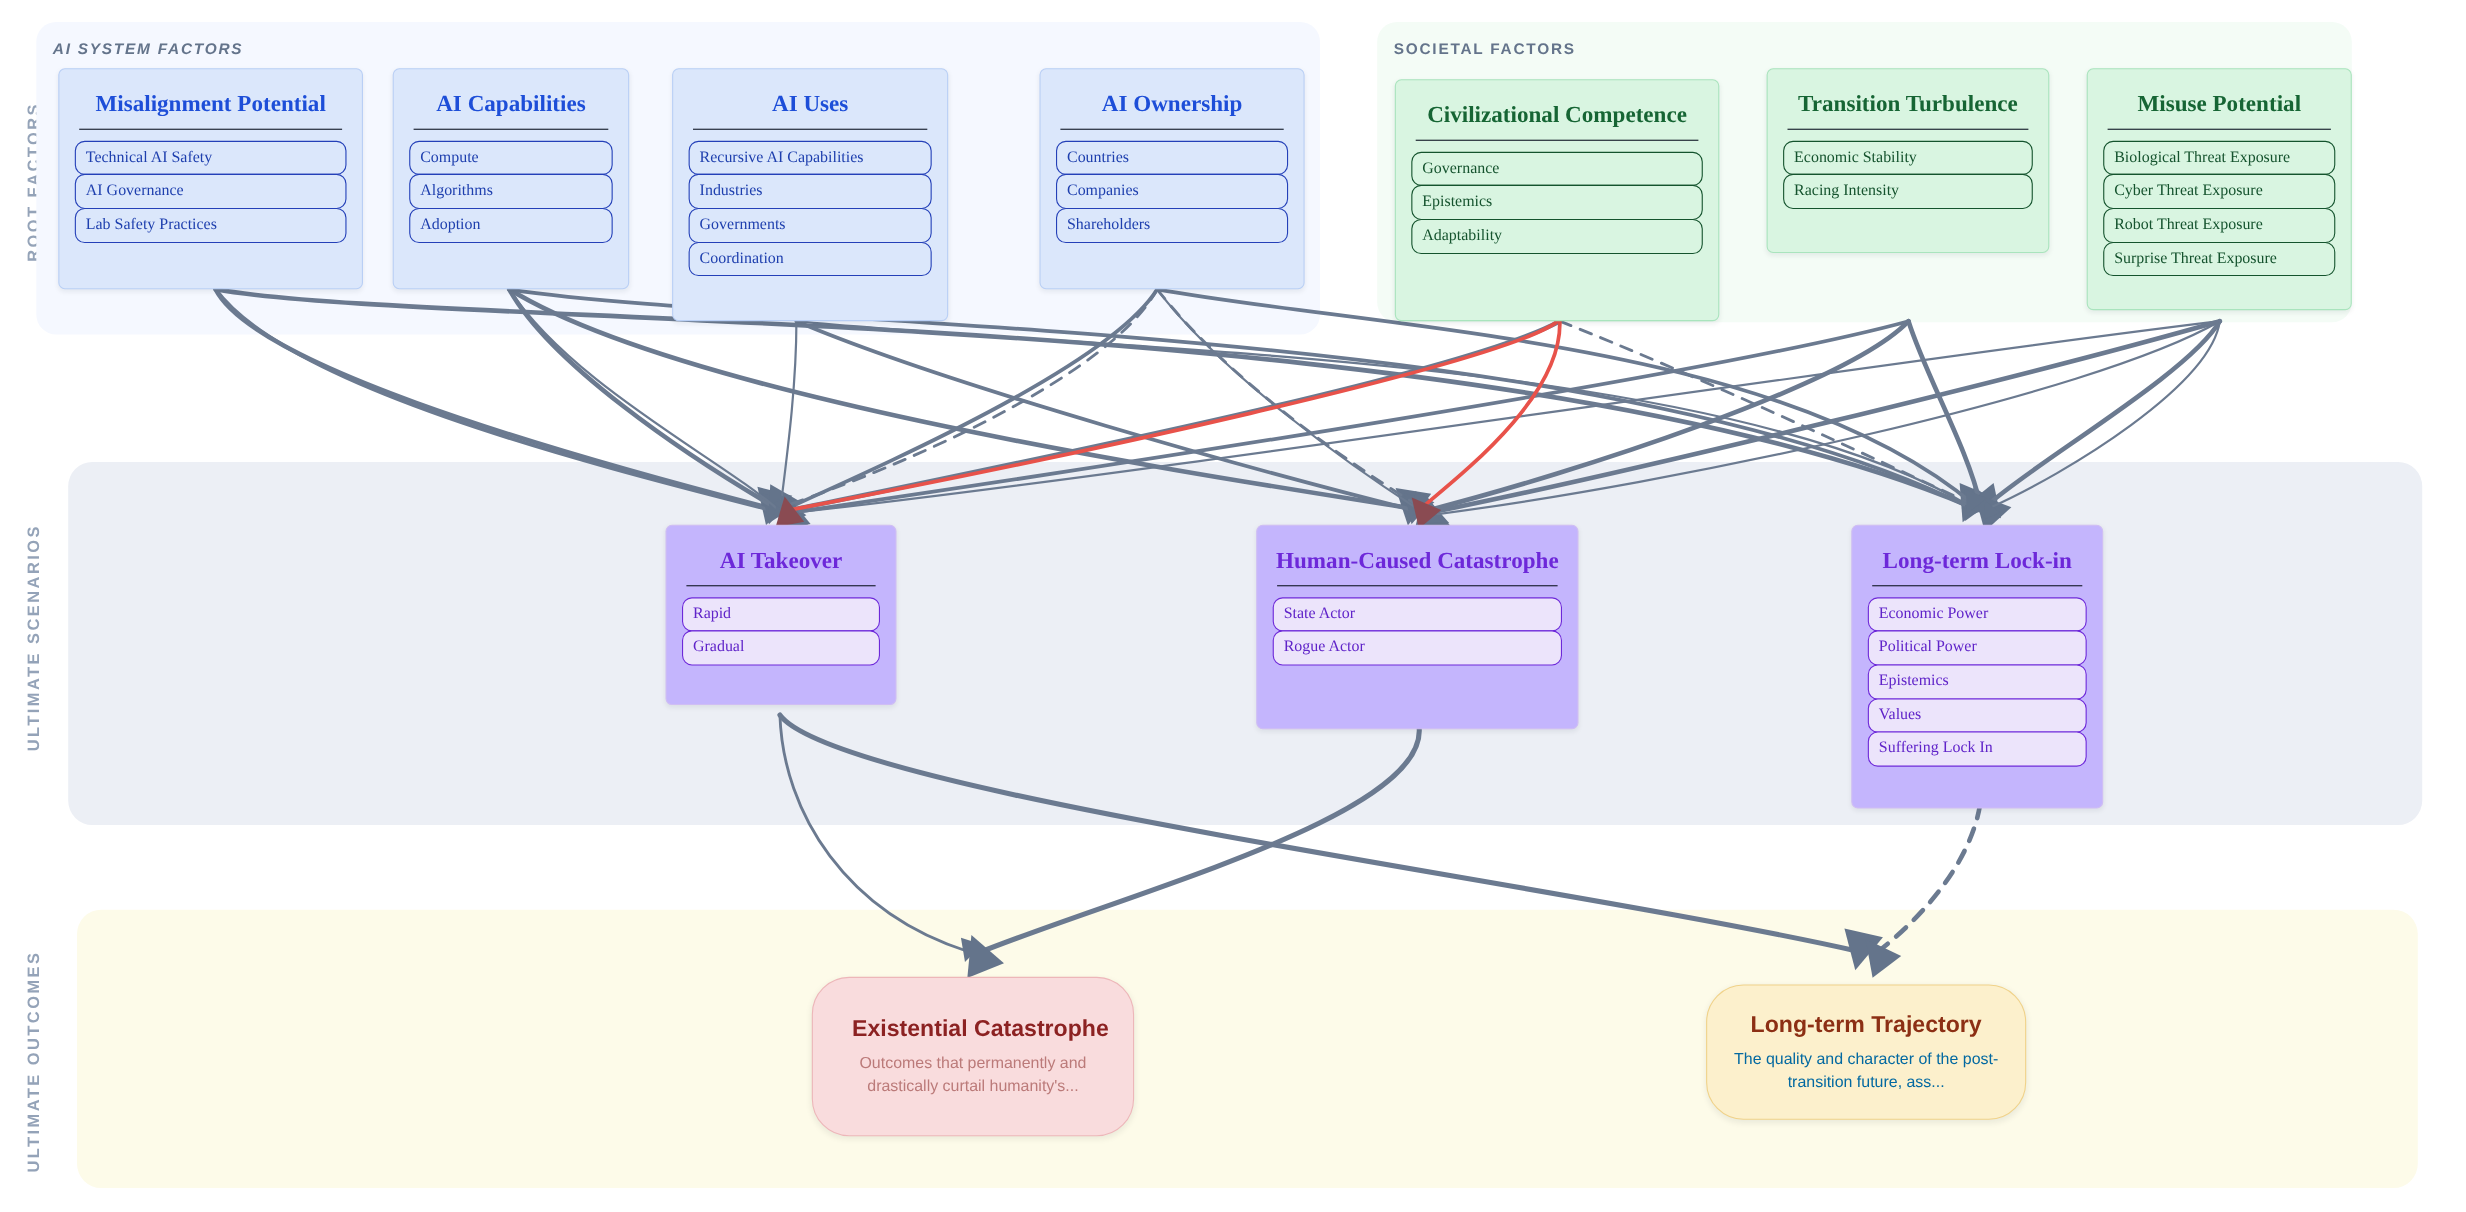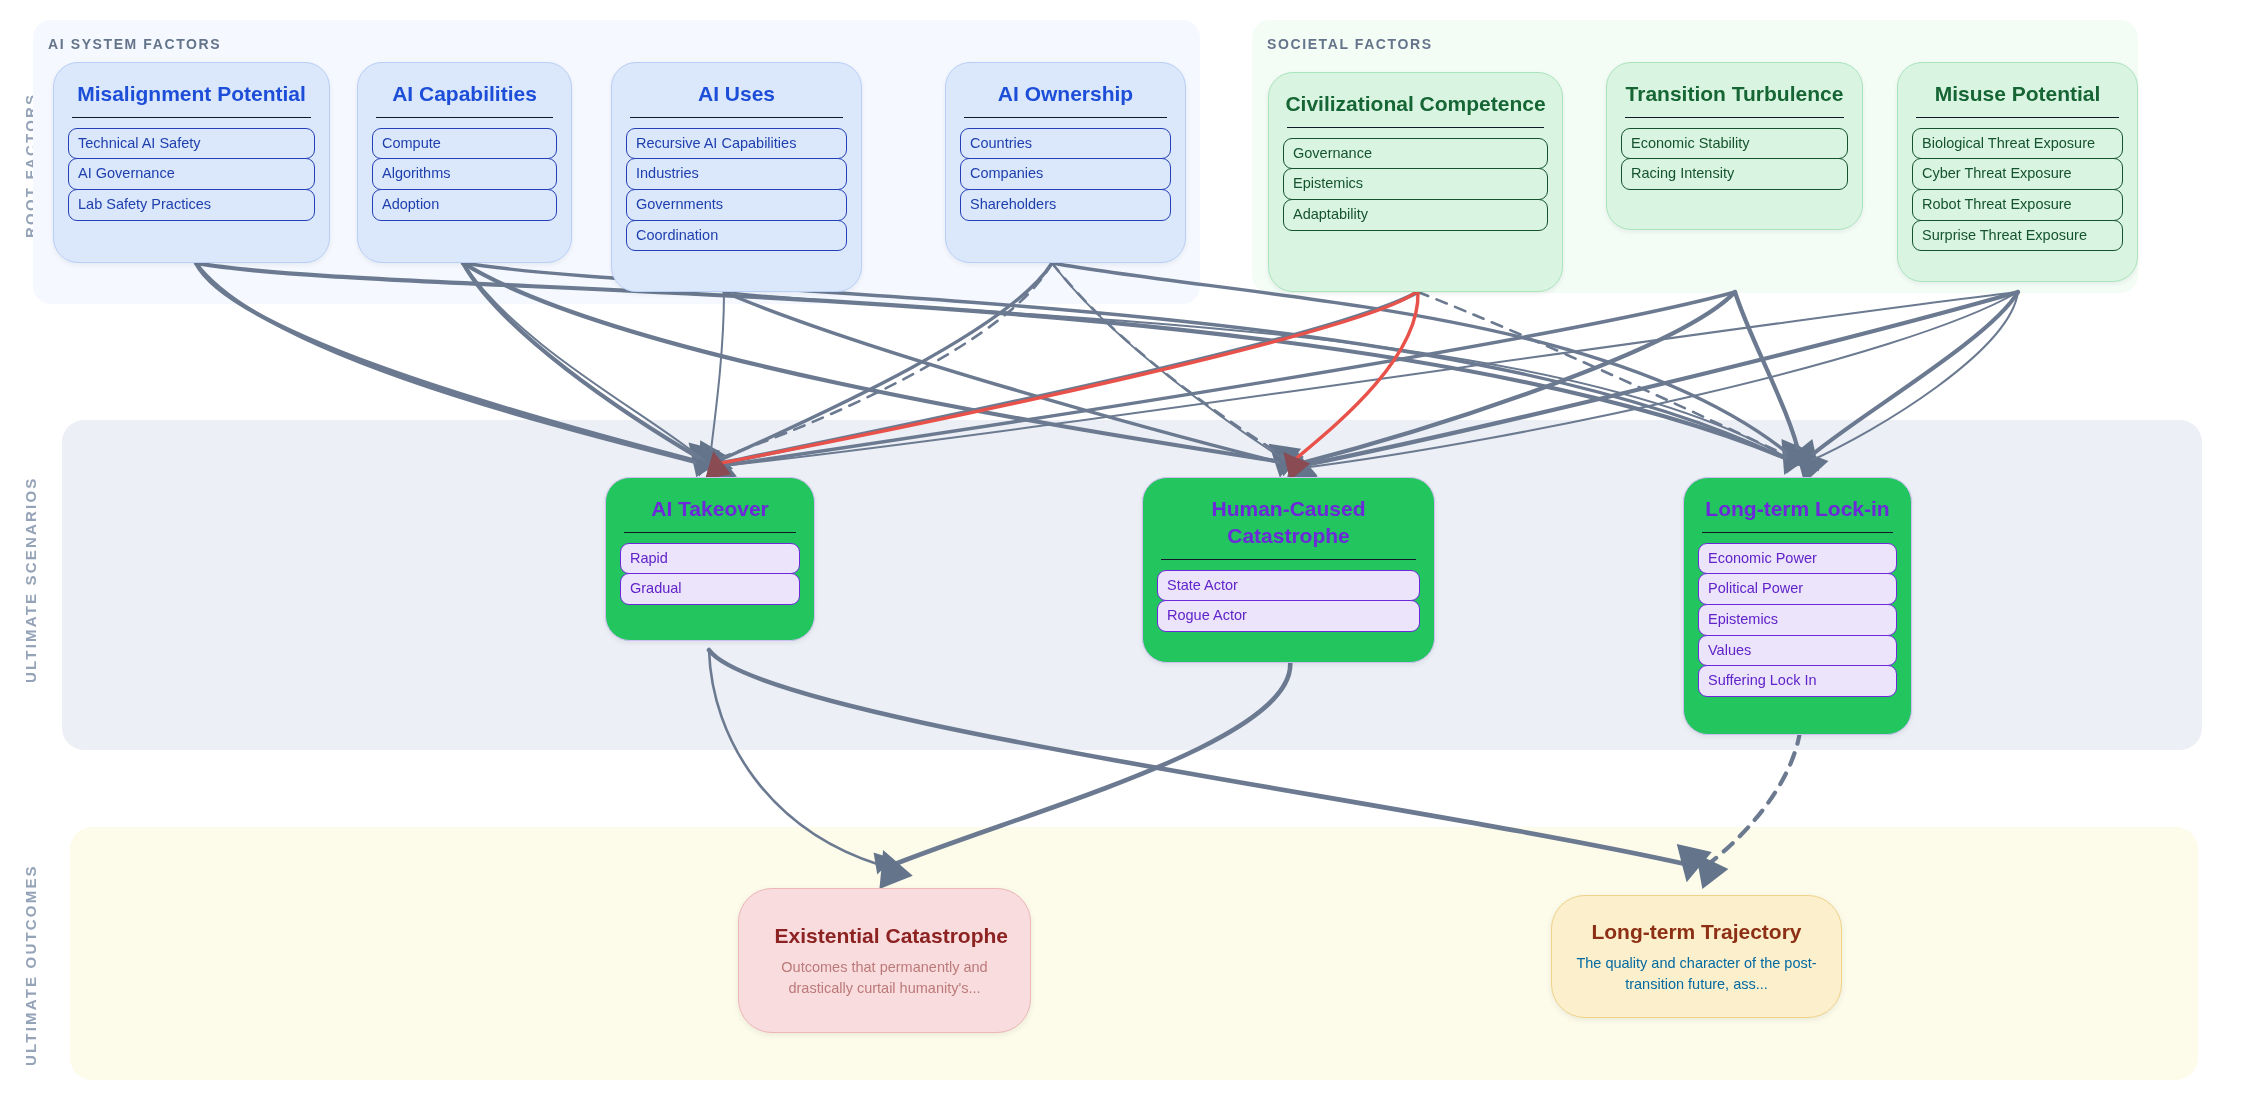--- a/index.html
+++ b/index.html
@@ -34,23 +34,24 @@
   .panel-title{
     position:absolute;
     font-size:14px;font-weight:700;letter-spacing:1.6px;
     color:#64748b;
   }
 
   
   .card{
     position:absolute;
     box-sizing:border-box;
-    border-radius:25px;
+    border-radius:6px;
     padding:12px 14px 24px 14px;
     box-shadow:0 2px 5px rgba(15,23,42,.07);
+    font-family:Liberation Serif, serif;
   }
   .card-title{
     text-align:center;
     font-weight:700;
     font-size:21px;
     line-height:1.28;
     margin:6px 0 0 0;
   }
   .divider{
     height:0;border-top:1.5px solid #111827;
@@ -72,21 +73,21 @@
   .c-blue{background:#dbe7fb;border:1.5px solid #b9cff5;}
   .c-blue .card-title{color:#1d4ed8;}
   .c-blue .sub{background:#dbe7fb;border:1.3px solid #2440b8;color:#1e3fae;}
 
   
   .c-green{background:#d9f5e1;border:1.5px solid #a9e4bd;}
   .c-green .card-title{color:#166534;}
   .c-green .sub{background:#d9f5e1;border:1.3px solid #14532d;color:#15532e;}
 
   
-  .c-purple{background:#22c55e;border:1.5px solid #cfbdf4;}
+  .c-purple{background:#c4b5fd;border:1.5px solid #cfbdf4;}
   .c-purple .card-title{color:#6d28d9;}
   .c-purple .sub{background:#ece4fb;border:1.3px solid #6d28d9;color:#6024c9;}
 
   
   .outcome{
     position:absolute;box-sizing:border-box;
     border-radius:34px;
     display:flex;flex-direction:column;
     align-items:center;justify-content:center;
     text-align:center;
@@ -107,21 +108,21 @@
 </head>
 <body>
 
 <div id="stage">
 
   <div class="band-label" style="left:22px;top:60px;height:210px;">ROOT FACTORS</div>
   <div class="band-label" style="left:22px;top:430px;height:300px;">ULTIMATE SCENARIOS</div>
   <div class="band-label" style="left:22px;top:840px;height:250px;">ULTIMATE OUTCOMES</div>
 
   <div class="panel panel-ai" style="left:33px;top:20px;width:1167px;height:284px;"></div>
-  <div class="panel-title" style="left:48px;top:36px;">AI SYSTEM FACTORS</div>
+  <div class="panel-title" style="left:48px;top:36px;font-style:italic;">AI SYSTEM FACTORS</div>
 
   <div class="panel panel-soc" style="left:1252px;top:20px;width:886px;height:273px;"></div>
   <div class="panel-title" style="left:1267px;top:36px;">SOCIETAL FACTORS</div>
 
   <div class="panel panel-scen" style="left:62px;top:420px;width:2140px;height:330px;"></div>
 
   <div class="panel panel-out" style="left:70px;top:827px;width:2128px;height:253px;"></div>
 
   <svg id="edges" viewBox="0 0 2242 1102">
     <defs>

